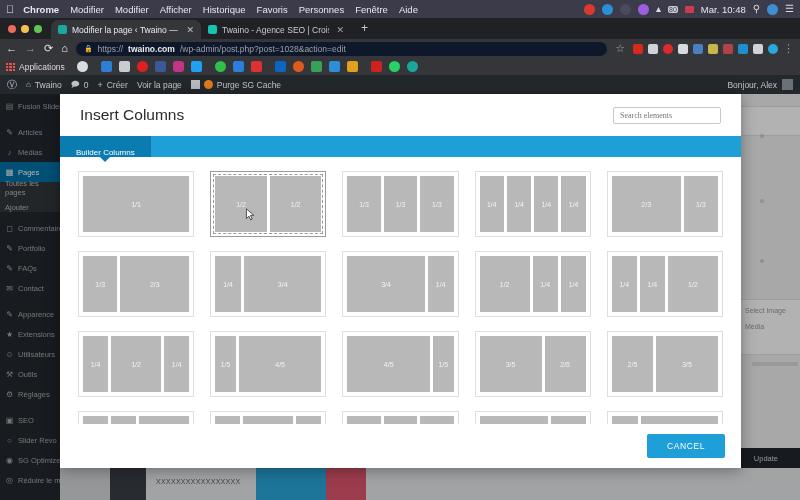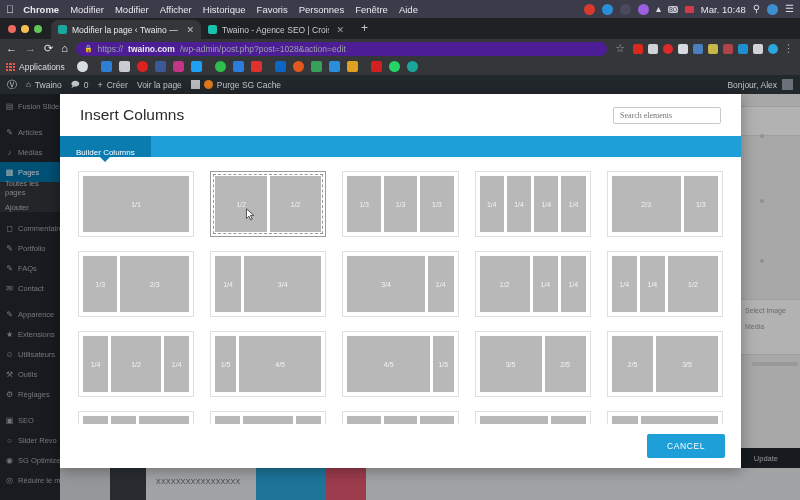--- a/index.html
+++ b/index.html
@@ -44,21 +44,21 @@
 
   
   .navbar {
     position: absolute; top: 39px; left: 0; width: 800px; height: 19px;
     background: #35363a; display: flex; align-items: center; padding: 0 6px;
     gap: 8px;
   }
   .navic { color: #9aa0a6; font-size: 11px; line-height: 1; }
   .navic.on { color: #e8eaed; }
   .omnibox {
-    flex: 1; height: 14px; background: #4c1d95; border-radius: 8px;
+    flex: 1; height: 14px; background: #0f172a; border-radius: 8px;
     display: flex; align-items: center; padding: 0 8px; gap: 5px;
     font-size: 8.5px; color: #9aa0a6; overflow: hidden; white-space: nowrap;
   }
   .omnibox .lock { font-size: 7px; color: #9aa0a6; }
   .omnibox b { color: #e8eaed; font-weight: bold; }
   .extrow { display: flex; align-items: center; gap: 5px; }
   .ext { width: 10px; height: 10px; border-radius: 2px; display: block; }
 
   
   .bkbar {

